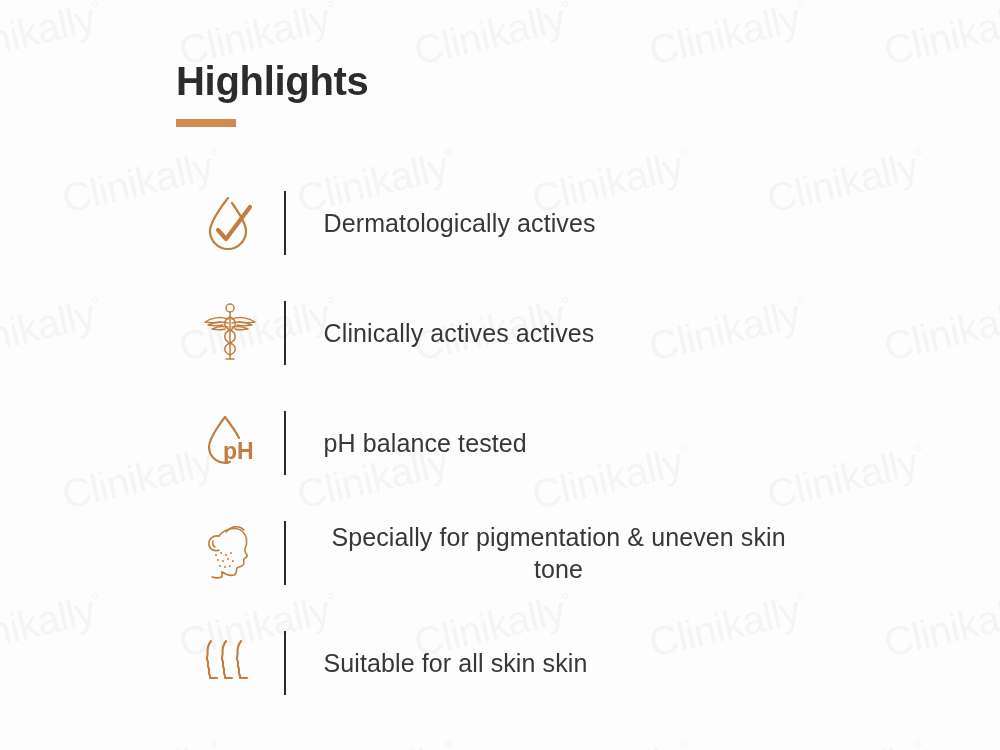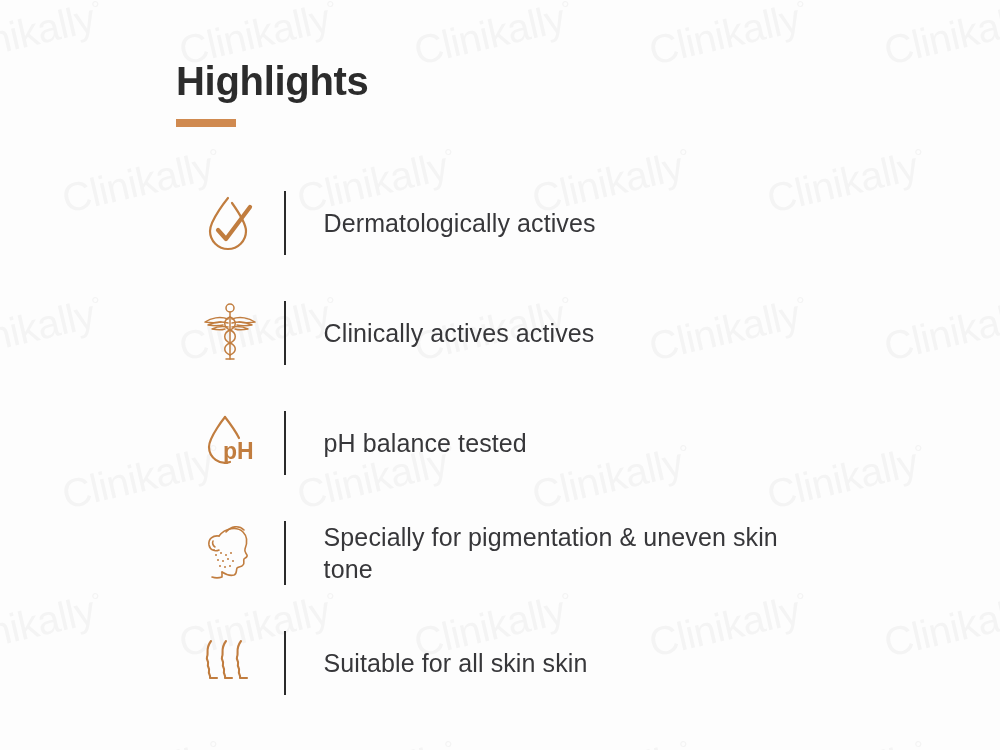--- a/index.html
+++ b/index.html
@@ -40,20 +40,21 @@
     font-size: 22px;
     vertical-align: super;
   }
 
   
   #page {
     position: relative;
     z-index: 1;
     width: 1000px;
     height: 750px;
+    text-align: center;
   }
 
   #highlights-header {
     position: absolute;
     left: 176px;
     top: 55px;
   }
   #page-title {
     margin: 0;
     font-size: 40px;

